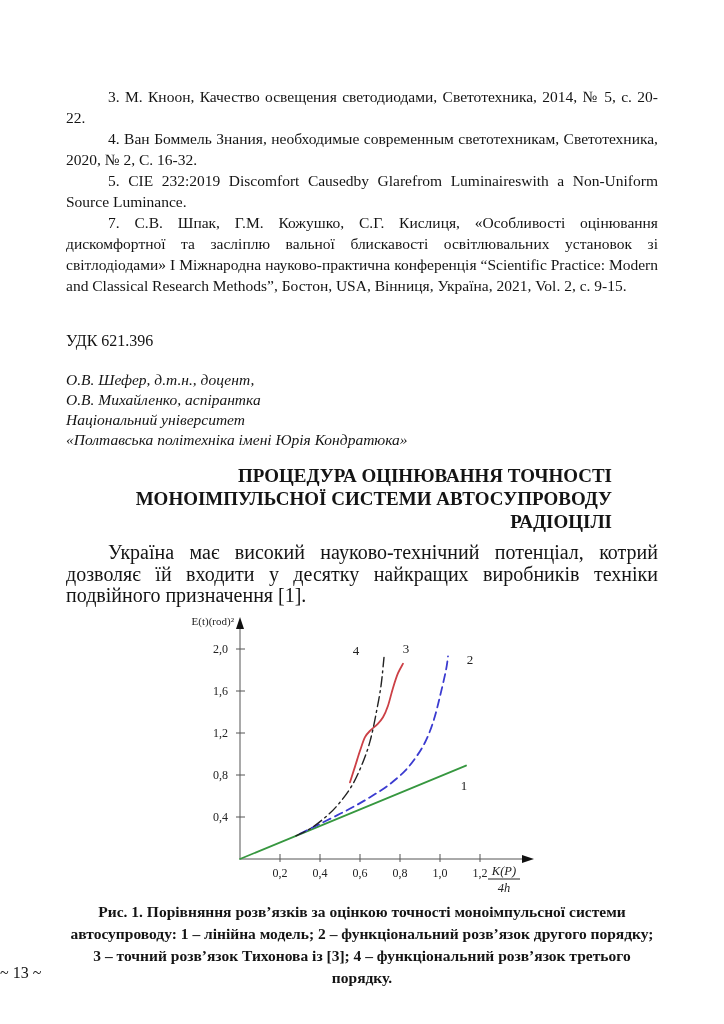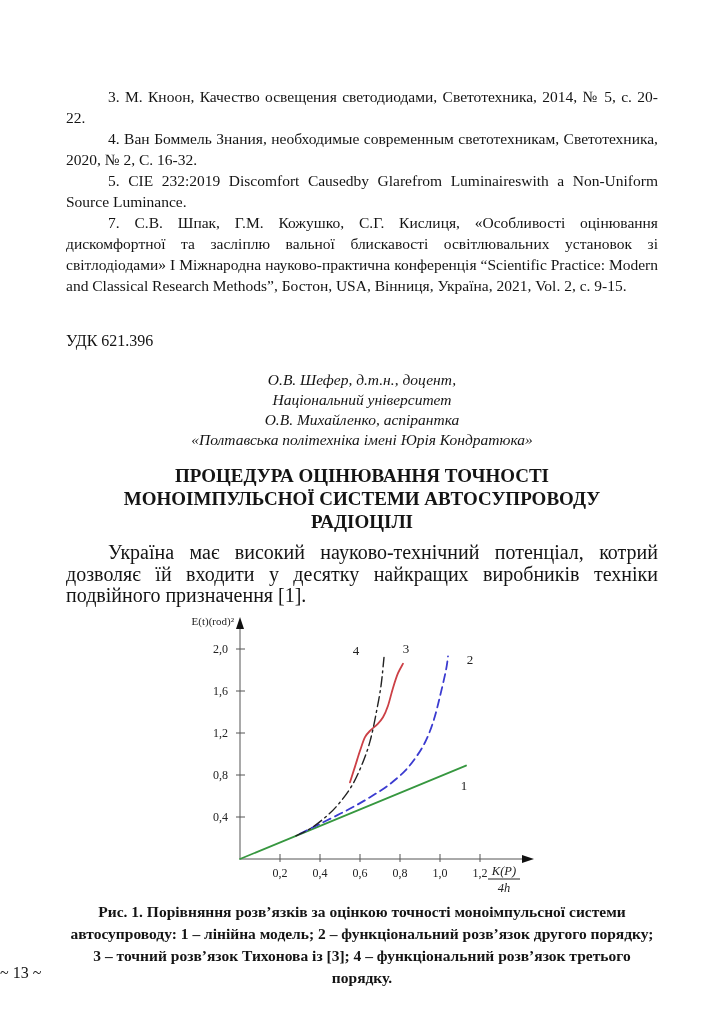--- a/index.html
+++ b/index.html
@@ -6,24 +6,24 @@
   body{
     width:724px;height:1024px;background:#ffffff;position:relative;
     font-family:"Liberation Serif", serif;color:#141414;overflow:hidden;
   }
   .content{padding:86px 66px 0 66px;}
   .refs p{
     margin:0;font-size:15.5px;line-height:21px;
     text-align:justify;text-indent:42px;
   }
   .udc{margin-top:36px;font-weight:normal;font-size:16px;}
-  .authors{margin-top:20px;text-align:center;font-style:italic;font-size:15.5px;line-height:20px;}
+  .authors{margin-top:20px;text-align:left;font-style:italic;font-size:15.5px;line-height:20px;}
   .authors div{margin:0;}
   .title{
-    max-width:500px;margin:14px auto 0 auto;text-align:center;
+    max-width:500px;margin:14px auto 0 auto;text-align:right;
     font-weight:bold;font-size:19px;line-height:23px;
   }
   .para{
     margin:9px 0 0 0;font-size:20px;line-height:21.5px;
     text-align:justify;text-indent:42px;
   }
   figure{margin:0;padding:0;}
   .chart-wrap{margin:2px 0 0 112px;}
   .caption{
     font-weight:bold;text-align:center;font-size:15.5px;line-height:22px;
@@ -43,22 +43,22 @@
     <p>3. М. Кноон, Качество освещения светодиодами, Светотехника, 2014, № 5, с. 20-22.</p>
     <p>4. Ван Боммель Знания, необходимые современным светотехникам, Светотехника, 2020, № 2, С. 16-32.</p>
     <p>5. CIE 232:2019 Discomfort Causedby Glarefrom Luminaireswith a Non-Uniform Source Luminance.</p>
     <p>7. С.В. Шпак, Г.М. Кожушко, С.Г. Кислиця, «Особливості оцінювання дискомфортної та засліплю вальної блискавості освітлювальних установок зі світлодіодами» І Міжнародна науково-практична конференція “Scientific Practice: Modern and Classical Research Methods”, Бостон, USA, Вінниця, Україна, 2021, Vol. 2, с. 9-15.</p>
   </div>
 
   <div class="udc">УДК 621.396</div>
 
   <div class="authors">
     <div>О.В. Шефер, д.т.н., доцент,</div>
+    <div>О.В. Михайленко, аспірантка</div>
     <div>Національний університет</div>
-    <div>О.В. Михайленко, аспірантка</div>
     <div>«Полтавська політехніка імені Юрія Кондратюка»</div>
   </div>
 
   <h1 class="title">ПРОЦЕДУРА ОЦІНЮВАННЯ ТОЧНОСТІ МОНОІМПУЛЬСНОЇ СИСТЕМИ АВТОСУПРОВОДУ РАДІОЦІЛІ</h1>
 
   <p class="para">Україна має високий науково-технічний потенціал, котрий дозволяє їй входити у десятку найкращих виробників техніки подвійного призначення [1].</p>
 
   <figure>
     <div class="chart-wrap">
       <svg id="chart-svg" width="392" height="288" viewBox="0 0 392 288">

